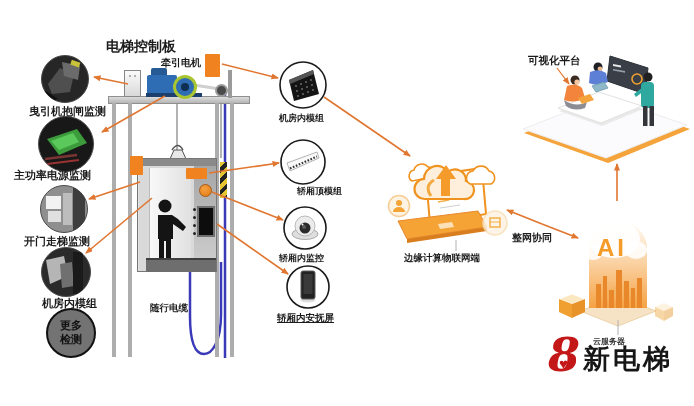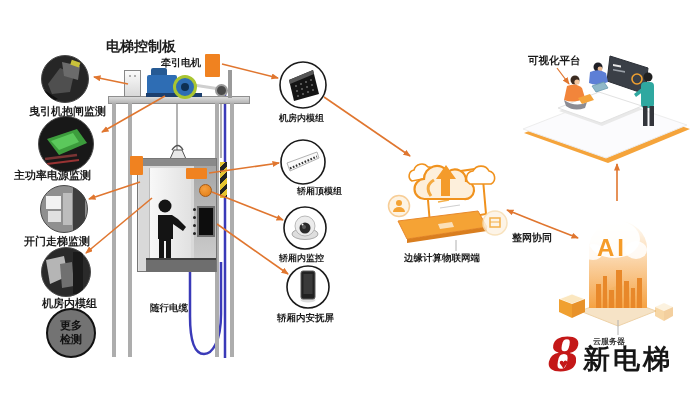--- a/index.html
+++ b/index.html
@@ -327,21 +327,21 @@
   <div class="lbl" style="left:106px;top:38px;font-size:14px;">电梯控制板</div>
   <div class="lbl" style="left:161px;top:56px;font-size:10px;">牵引电机</div>
   <div class="lbl" style="left:19px;top:104px;font-size:11px;margin-left:10px;">曳引机抱闸监测</div>
   <div class="lbl" style="left:14px;top:168px;font-size:11px;">主功率电源监测</div>
   <div class="lbl" style="left:24px;top:234px;font-size:11px;">开门走梯监测</div>
   <div class="lbl" style="left:42px;top:296px;font-size:11px;">机房内模组</div>
   <div class="lbl" style="left:150px;top:302px;font-size:9.5px;">随行电缆</div>
   <div class="lbl" style="left:279px;top:112px;font-size:9px;">机房内模组</div>
   <div class="lbl" style="left:297px;top:185px;font-size:9px;">轿厢顶模组</div>
   <div class="lbl" style="left:279px;top:252px;font-size:9px;">轿厢内监控</div>
-  <div class="lbl" style="left:277px;top:312px;font-size:9.5px;">轿厢内安抚屏</div>
+  <div class="lbl" style="left:277px;top:312px;font-size:9.5px;text-decoration:underline;">轿厢内安抚屏</div>
   <div class="lbl" style="left:404px;top:252px;font-size:9.5px;">边缘计算物联网端</div>
   <div class="lbl" style="left:512px;top:231px;font-size:10px;">整网协同</div>
   <div class="lbl" style="left:528px;top:54px;font-size:10.5px;">可视化平台</div>
   <div class="lbl" style="left:593px;top:336px;font-size:8px;color:#3a3a3a;">云服务器</div>
 
   <div class="abs logo-mark">8</div>
   <div class="abs logo-heart">♥</div>
   <div class="abs logo-brand">新电梯</div>
 
 </div>

